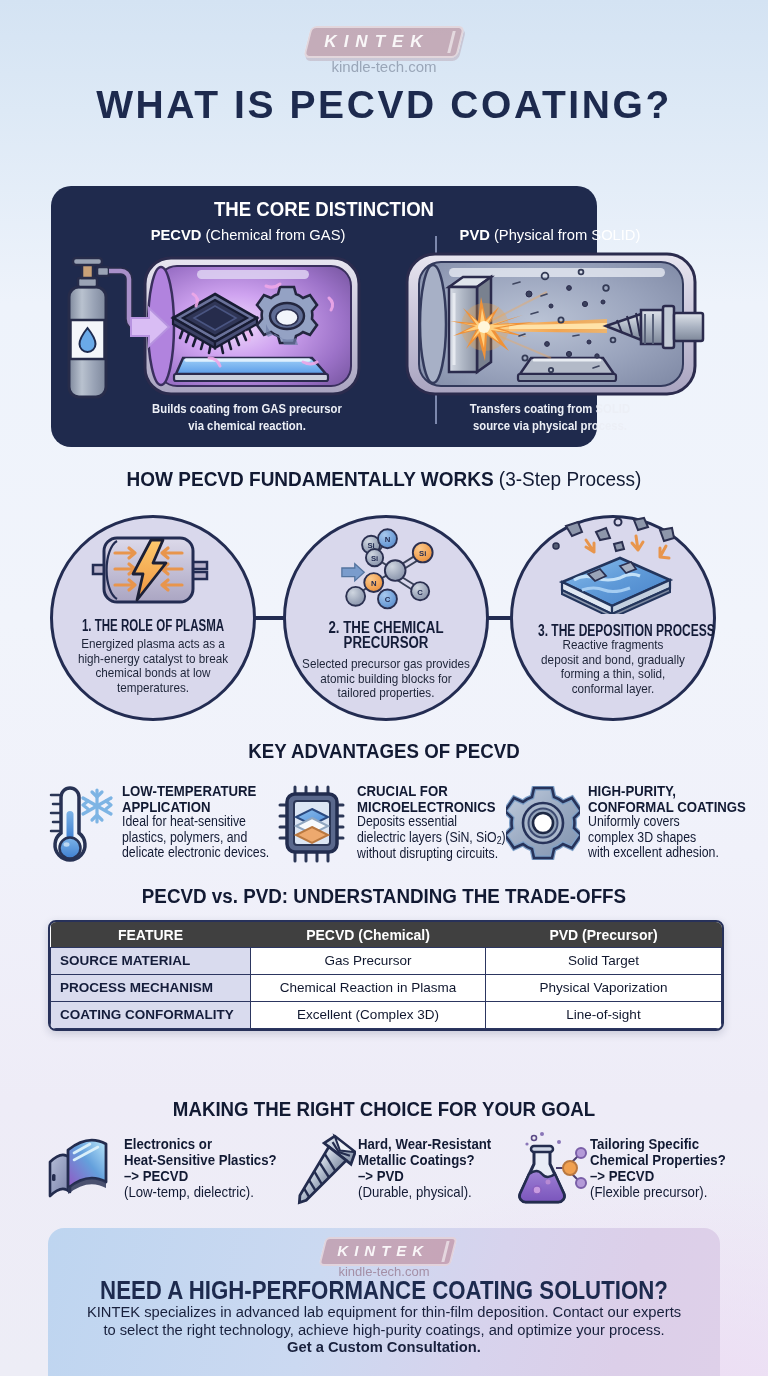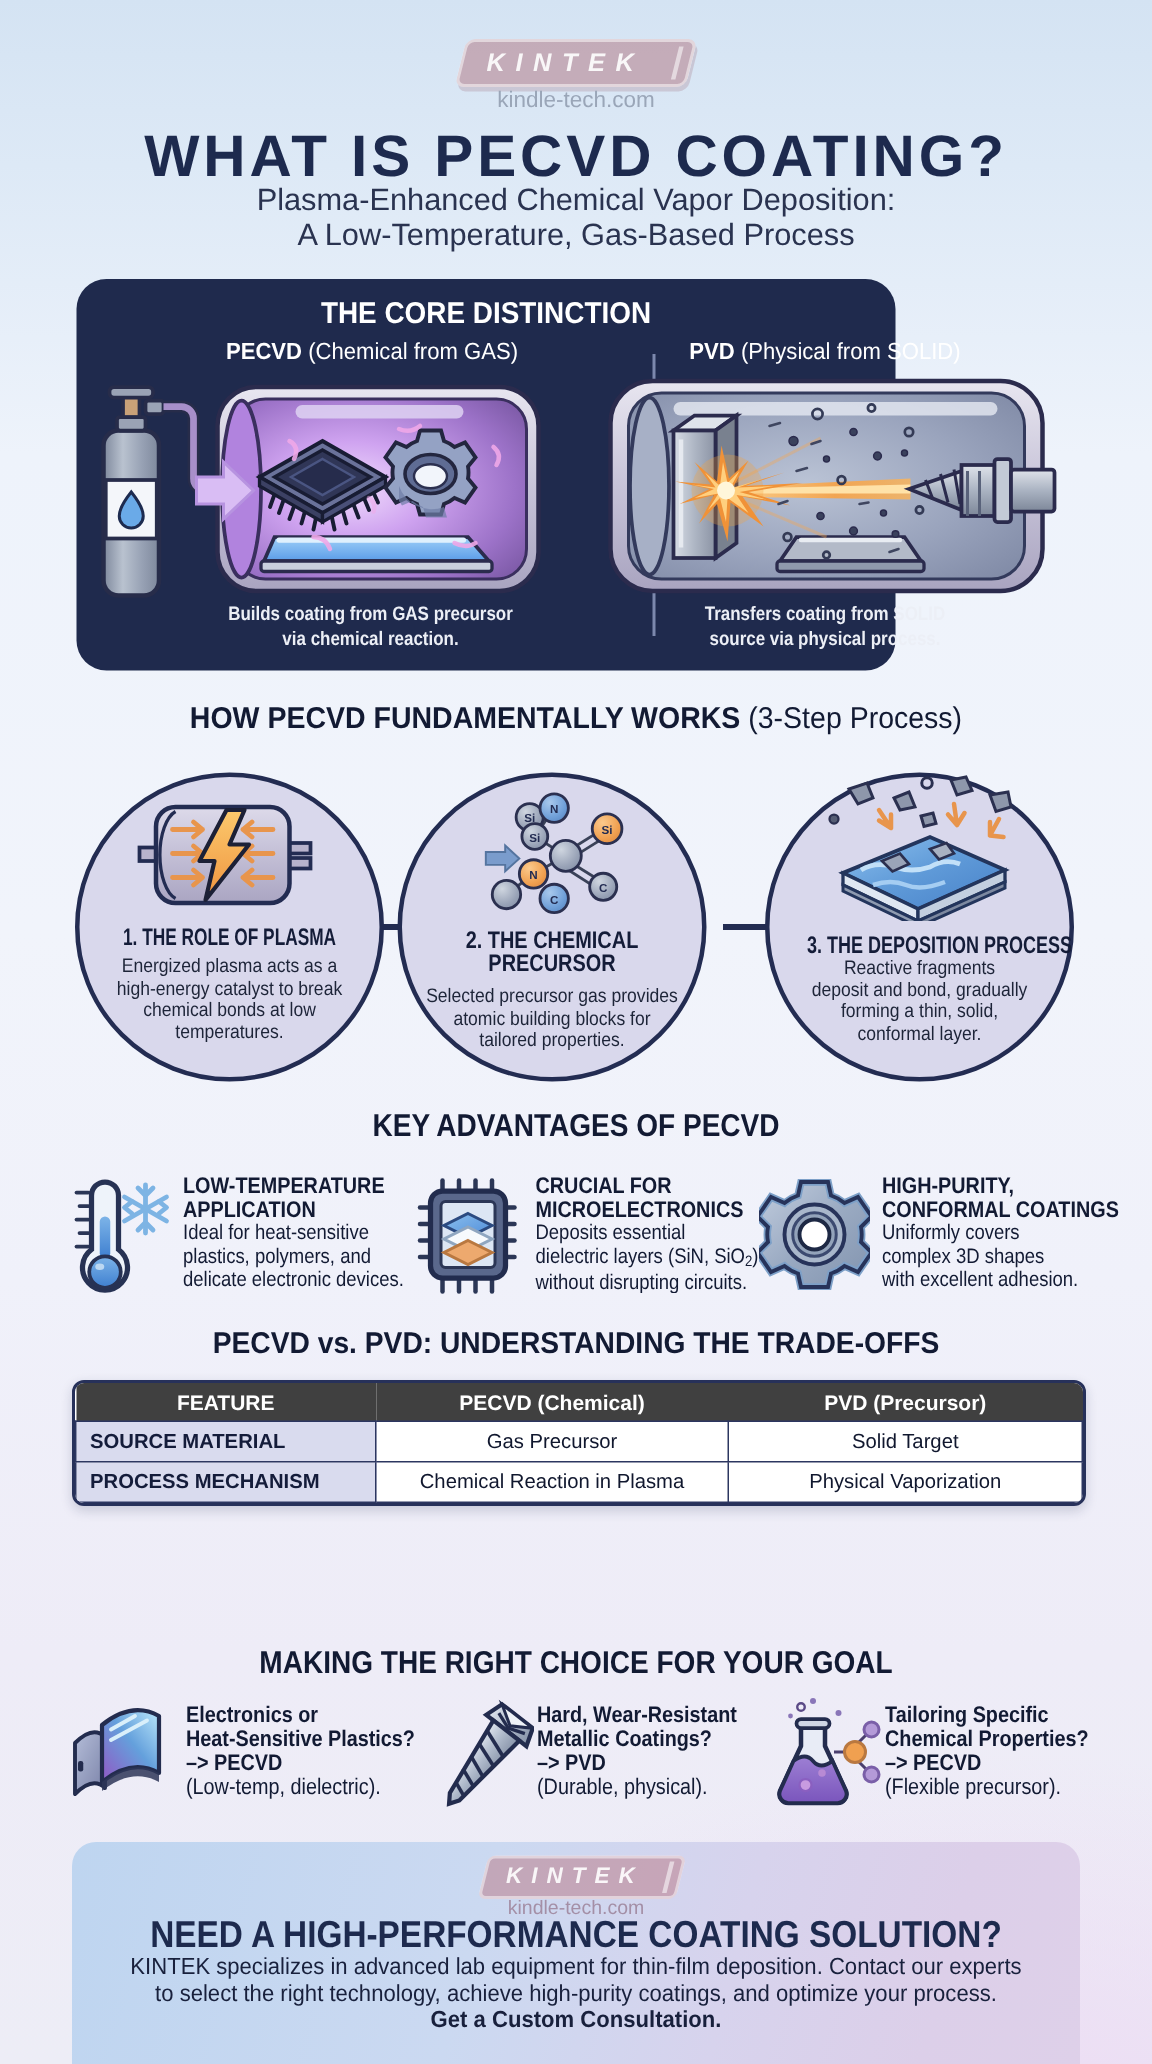--- a/index.html
+++ b/index.html
@@ -65,21 +65,20 @@
 </head>
 <body>
 <div class="page">
 
   <div class="logo">
       <div class="txt">KINTEK</div>
       <div class="slash"></div>
     </div>
   <div class="site">kindle-tech.com</div>
   <h1>WHAT IS PECVD COATING?</h1>
-  <div class="sub">Plasma-Enhanced Chemical Vapor Deposition:<br>A Low-Temperature, Gas-Based Process</div>
 
   <div class="core">
     <div class="core-title">THE CORE DISTINCTION</div>
     <div class="colh" style="left:30px;"><b>PECVD</b> (Chemical from GAS)</div>
     <div class="colh" style="left:332px;"><b>PVD</b> (Physical from SOLID)</div>
     <div class="divider"></div>
     <svg class="abs" style="left:6px;top:60px;" width="362" height="190" viewBox="0 0 362 190">
       <defs>
         <linearGradient id="cylg" x1="0" y1="0" x2="1" y2="0">
           <stop offset="0" stop-color="#7e889c"></stop>
@@ -283,21 +282,21 @@
         <path d="M24 49 h20 m-6 -5 l6 5 -6 5"></path>
         <path d="M91 17 h-20 m6 -5 l-6 5 6 5"></path>
         <path d="M91 33 h-20 m6 -5 l-6 5 6 5"></path>
         <path d="M91 49 h-20 m6 -5 l-6 5 6 5"></path>
       </g>
       <polygon points="60,4 42,38 52,38 46,64 75,27 62,27 72,4" fill="url(#boltg)" stroke="#1c2036" stroke-width="2.8" stroke-linejoin="round"></polygon>
     </svg>
     <div class="ct" style="top:100px;transform:scaleX(0.72);">1. THE ROLE OF PLASMA</div>
     <div class="cd" style="top:119px;">Energized plasma acts as a<br>high-energy catalyst to break<br>chemical bonds at low<br>temperatures.</div>
   </div>
-  <div class="circle" style="left:265px;top:515px;">
+  <div class="circle" style="left:283px;top:515px;">
     <svg class="abs" style="left:40px;top:6px;" width="130" height="100" viewBox="0 0 130 100">
       <defs>
         <radialGradient id="atomgray" cx="0.35" cy="0.3" r="0.9">
           <stop offset="0" stop-color="#cfd6e0"></stop>
             <stop offset="0.6" stop-color="#9aa4b8"></stop>
             <stop offset="1" stop-color="#7e8aa2"></stop>
         </radialGradient>
         <radialGradient id="atomblue" cx="0.35" cy="0.3" r="0.9">
           <stop offset="0" stop-color="#a8c8ec"></stop>
             <stop offset="0.6" stop-color="#6f9fd8"></stop>
@@ -481,20 +480,25 @@
       <tr>
             <td class="f">SOURCE MATERIAL</td>
             <td>Gas Precursor</td>
             <td>Solid Target</td>
           </tr>
       <tr>
             <td class="f">PROCESS MECHANISM</td>
             <td>Chemical Reaction in Plasma</td>
             <td>Physical Vaporization</td>
           </tr>
+      <tr>
+            <td class="f">COATING CONFORMALITY</td>
+            <td>Excellent (Complex 3D)</td>
+            <td>Line-of-sight</td>
+          </tr>
     </tbody>
       </table>
   </div>
 
   <div class="h2" style="top:1097px;font-size:21px;transform:scaleX(0.89);">MAKING THE RIGHT CHOICE FOR YOUR GOAL</div>
   <svg class="abs" style="left:44px;top:1136px;" width="76" height="70" viewBox="0 0 76 70">
     <defs>
       <linearGradient id="flexg" x1="0.9" y1="0.1" x2="0.1" y2="0.9">
         <stop offset="0" stop-color="#a8d8f4"></stop>
           <stop offset="0.45" stop-color="#64a0dc"></stop>

